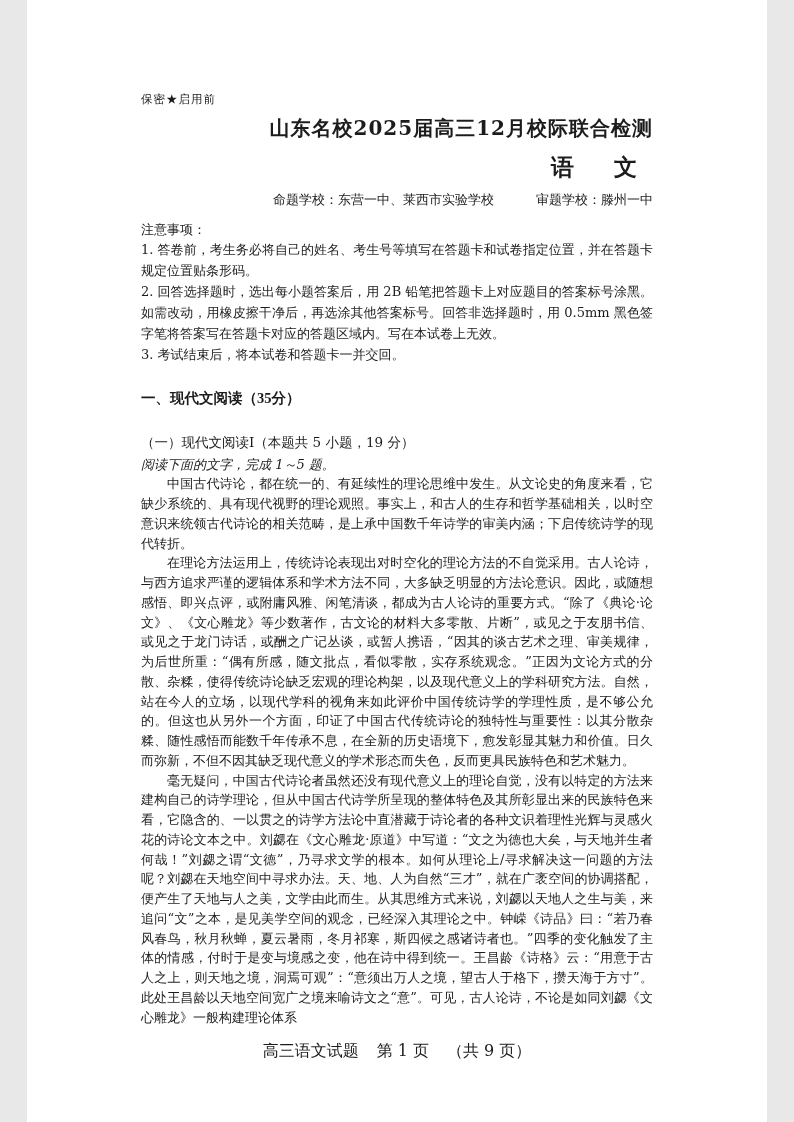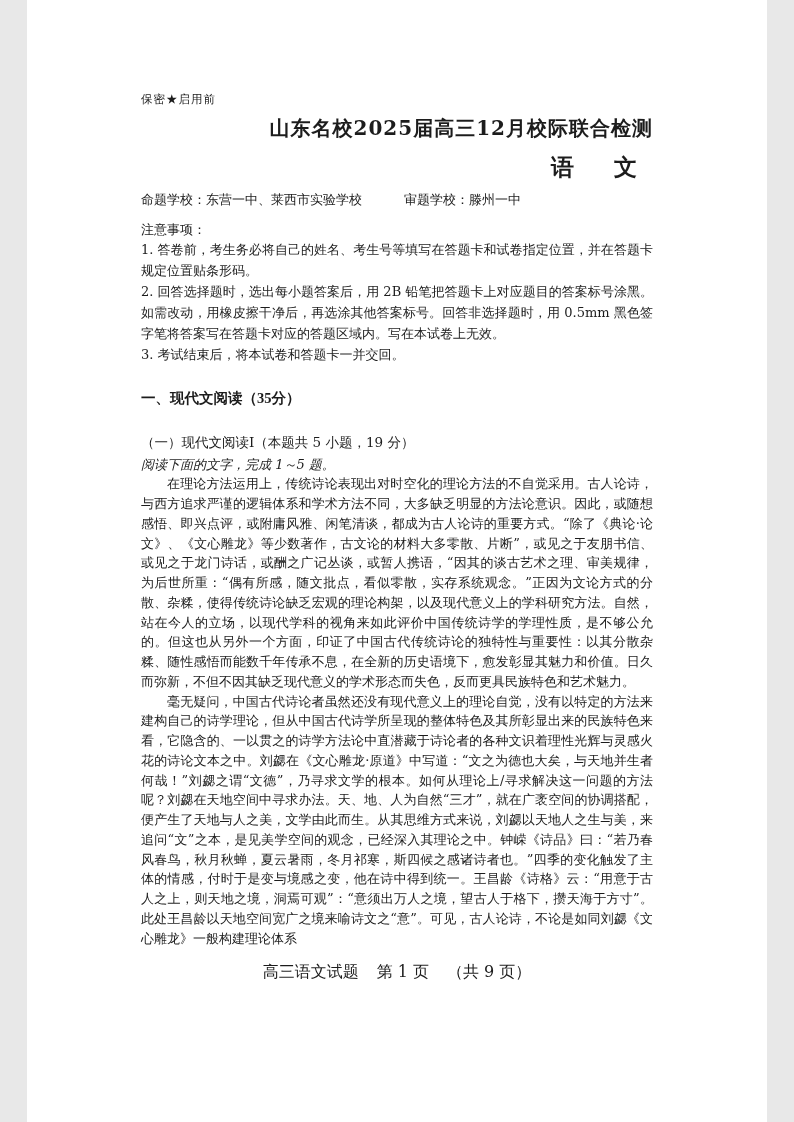--- a/index.html
+++ b/index.html
@@ -35,21 +35,21 @@
   .subject-title {
     margin: 10px 0 0 0;
     text-align: right;
     font-size: 23px;
     font-weight: bold;
     letter-spacing: 16px;
     text-indent: 16px; 
   }
   .schools-line {
     margin-top: 8px;
-    text-align: left;
+    text-align: right;
     font-size: 13px;
   }
   .schools-line .gap {
     display: inline-block;
     width: 42px;
   }
   .notes-label {
     margin-top: 12px;
     font-size: 13px;
   }
@@ -114,20 +114,21 @@
         <div class="note-item">3. 考试结束后，将本试卷和答题卡一并交回。</div>
       </div>
 
     <div class="section-heading">一、现代文阅读（35分）</div>
 
     <div class="sub-heading">（一）现代文阅读Ⅰ（本题共 5 小题，19 分）</div>
 
     <div class="instruction-line">阅读下面的文字，完成 1～5 题。</div>
 
     <div class="body-paragraphs">
+        <p>中国古代诗论，都在统一的、有延续性的理论思维中发生。从文论史的角度来看，它缺少系统的、具有现代视野的理论观照。事实上，和古人的生存和哲学基础相关，以时空意识来统领古代诗论的相关范畴，是上承中国数千年诗学的审美内涵；下启传统诗学的现代转折。</p>
         <p>在理论方法运用上，传统诗论表现出对时空化的理论方法的不自觉采用。古人论诗，与西方追求严谨的逻辑体系和学术方法不同，大多缺乏明显的方法论意识。因此，或随想感悟、即兴点评，或附庸风雅、闲笔清谈，都成为古人论诗的重要方式。“除了《典论·论文》、《文心雕龙》等少数著作，古文论的材料大多零散、片断”，或见之于友朋书信、或见之于龙门诗话，或酬之广记丛谈，或暂人携语，“因其的谈古艺术之理、审美规律，为后世所重：“偶有所感，随文批点，看似零散，实存系统观念。”正因为文论方式的分散、杂糅，使得传统诗论缺乏宏观的理论构架，以及现代意义上的学科研究方法。自然，站在今人的立场，以现代学科的视角来如此评价中国传统诗学的学理性质，是不够公允的。但这也从另外一个方面，印证了中国古代传统诗论的独特性与重要性：以其分散杂糅、随性感悟而能数千年传承不息，在全新的历史语境下，愈发彰显其魅力和价值。日久而弥新，不但不因其缺乏现代意义的学术形态而失色，反而更具民族特色和艺术魅力。</p>
         <p>毫无疑问，中国古代诗论者虽然还没有现代意义上的理论自觉，没有以特定的方法来建构自己的诗学理论，但从中国古代诗学所呈现的整体特色及其所彰显出来的民族特色来看，它隐含的、一以贯之的诗学方法论中直潜藏于诗论者的各种文识着理性光辉与灵感火花的诗论文本之中。刘勰在《文心雕龙·原道》中写道：“文之为德也大矣，与天地并生者何哉！”刘勰之谓“文德”，乃寻求文学的根本。如何从理论上/寻求解决这一问题的方法呢？刘勰在天地空间中寻求办法。天、地、人为自然“三才”，就在广袤空间的协调搭配，便产生了天地与人之美，文学由此而生。从其思维方式来说，刘勰以天地人之生与美，来追问“文”之本，是见美学空间的观念，已经深入其理论之中。钟嵘《诗品》曰：“若乃春风春鸟，秋月秋蝉，夏云暑雨，冬月祁寒，斯四候之感诸诗者也。”四季的变化触发了主体的情感，付时于是变与境感之变，他在诗中得到统一。王昌龄《诗格》云：“用意于古人之上，则天地之境，洞焉可观”：“意须出万人之境，望古人于格下，攒天海于方寸”。此处王昌龄以天地空间宽广之境来喻诗文之“意”。可见，古人论诗，不论是如同刘勰《文心雕龙》一般构建理论体系</p>
       </div>
 
     <div class="page-footer">
       <span>高三语文试题</span><span class="sp"></span><span>第 1 页</span><span class="sp"></span><span>（共 9 页）</span>
     </div>
 
   </div>
 </div>

